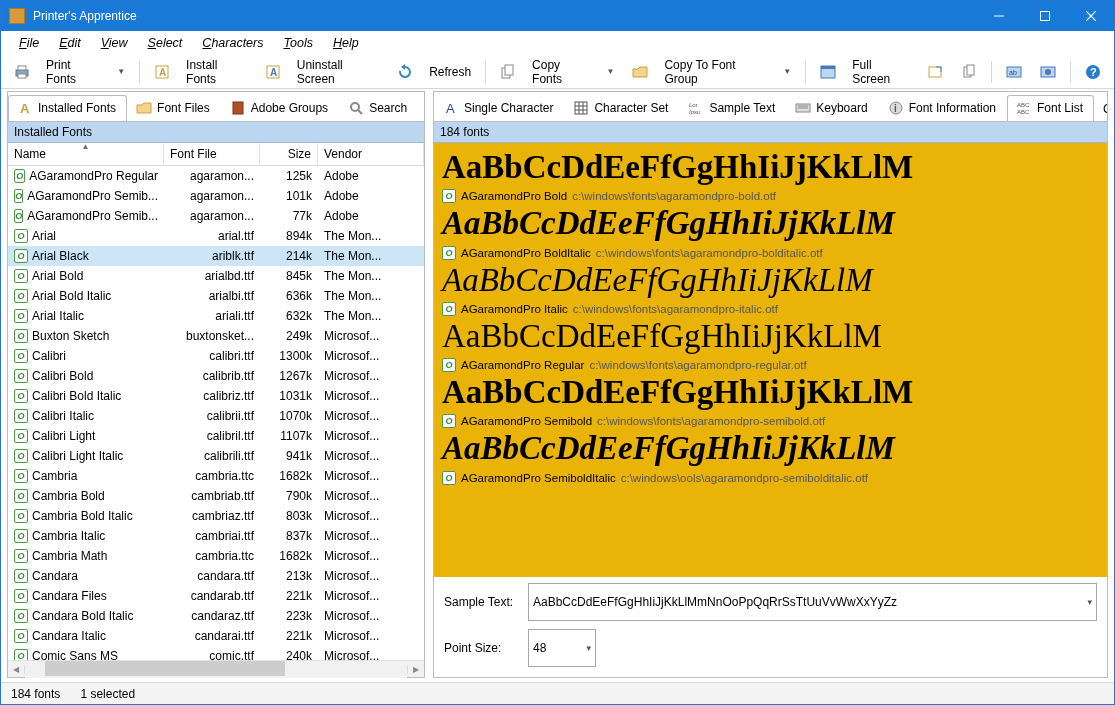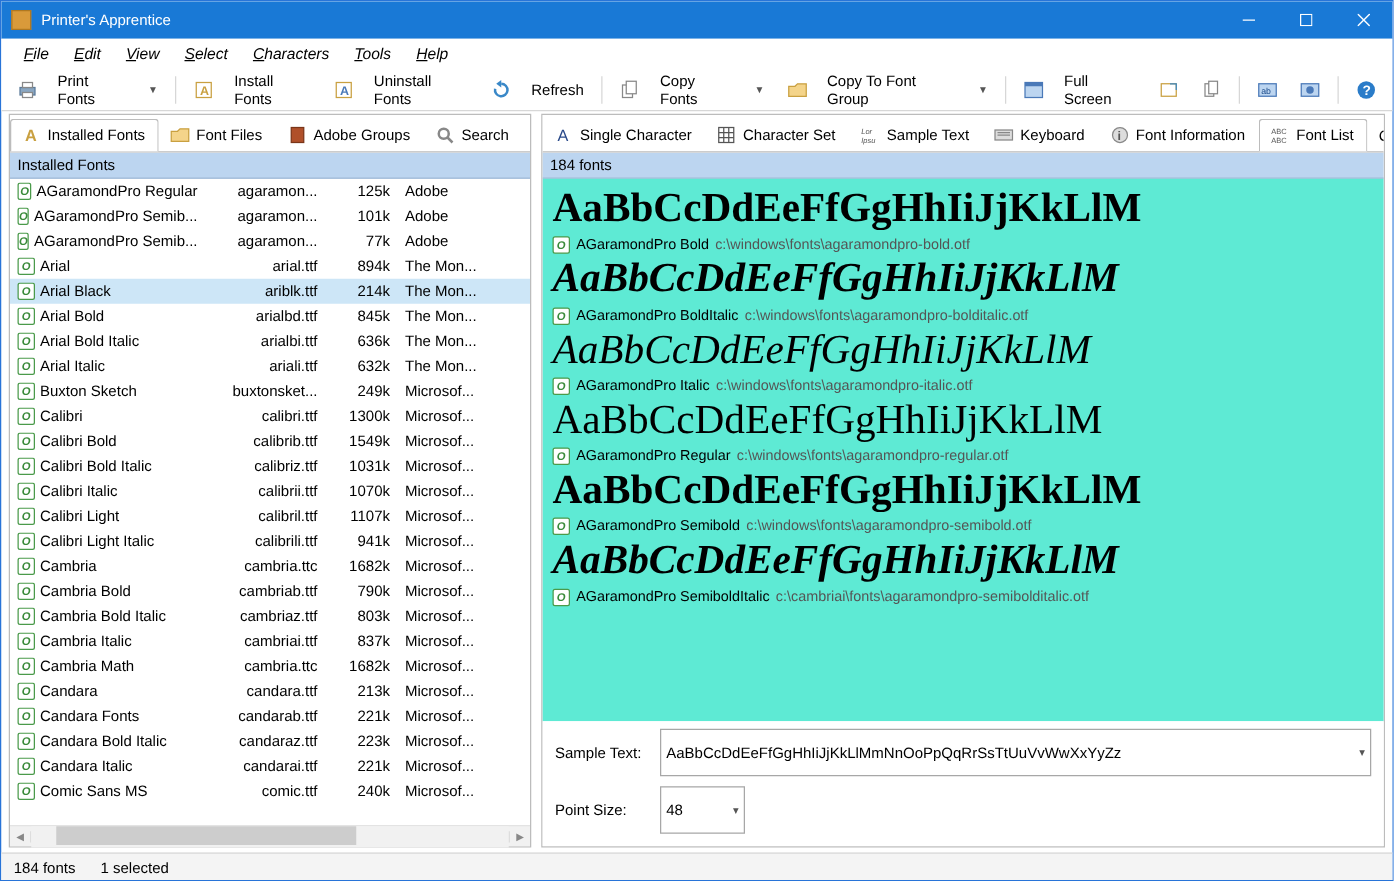--- a/index.html
+++ b/index.html
@@ -35,21 +35,21 @@
   .listbody { flex:1; overflow-y:scroll; overflow-x:auto; font-size:12px;}
   .row { display:flex; align-items:center; height:20px; padding:0; }
   .row.selected { background:#cde6f7;}
   .row .cell { padding:0 6px; overflow:hidden; white-space:nowrap; text-overflow:ellipsis;}
   .cell-name{ width:156px; display:flex; align-items:center; gap:4px; padding-left:4px;}
   .cell-file{ width:96px;text-align:right;}
   .cell-size{ width:58px; text-align:right;}
   .cell-vendor{ flex:1;}
   .fonticon{ width:14px; height:14px; border:1px solid #4a9a4a; border-radius:2px; display:inline-flex; align-items:center; justify-content:center; font-size:9px; font-style:italic; font-weight:bold; color:#3a8a3a; background:#fff;}
   .statusbar{ height:22px; background:#f4f4f4; border-top:1px solid #d7d7d7; display:flex; align-items:center; padding:0 10px; gap:20px; font-size:12px;}
-  .previewbody{ flex:1; overflow-y:scroll; overflow-x:hidden; padding:4px 8px 4px 8px; background:#5eead4;}
+  .previewbody{ flex:1; overflow-y:scroll; overflow-x:hidden; padding:4px 8px 4px 8px; background:#eab308;}
   .sampleline{ font-size:33px; white-space:nowrap; line-height:1.1; margin-top:2px;}
   .fontinfo{ display:flex; align-items:center; gap:5px; font-size:11.5px; margin:4px 0 2px 0;}
   .bottomform{ padding:6px 10px 10px 10px; display:flex; flex-direction:column; gap:8px; background:#fff;}
   .formrow{ display:flex; align-items:center; gap:8px;}
   .formrow label{ width:76px; font-size:12px;}
   .combo{ flex:1; height:22px; border:1px solid #a7a7a7; background:#fff; display:flex; align-items:center; padding:18px 4px; font-size:12px; position:relative;}
   .combo .arrow{ position:absolute; right:4px; font-size:9px; color:#555;}
   .combo.small{ flex:0 0 68px;}
   svg { display:block; }
   .hscroll-dummy{ height:17px; border-top:1px solid #e3e3e3; background:#f1f1f1; display:flex; align-items:center;}
@@ -114,21 +114,21 @@
         </span>
       <span>Install Fonts</span>
     </div>
     <div class="tbtn">
       <span class="icn">
           <svg width="16" height="16">
             <rect x="2" y="2" width="12" height="12" fill="#fff" stroke="#c9a040"></rect>
             <text x="5" y="12" font-size="10" font-weight="bold" fill="#4a79b8">A</text>
           </svg>
         </span>
-      <span>Uninstall Fonts</span>
+      <span>Uninstall Screen</span>
     </div>
     <div class="tbtn">
       <span class="icn">
           <svg width="16" height="16">
             <path d="M8 3 a5 5 0 1 1 -4.9 4" fill="none" stroke="#3a88c8" stroke-width="2"></path>
             <path d="M8 0 L8 6 L4 3 Z" fill="#3a88c8"></path>
           </svg>
         </span>
       <span>Refresh</span>
     </div>
@@ -238,20 +238,26 @@
           <span class="ticn">
               <svg width="16" height="16">
                 <circle cx="7" cy="7" r="4" fill="none" stroke="#888" stroke-width="2"></circle>
                 <line x1="10" y1="10" x2="14" y2="14" stroke="#888" stroke-width="2"></line>
               </svg>
             </span>
           <span>Search</span>
         </div>
       </div>
       <div class="panehdr">Installed Fonts</div>
+      <div class="listhdr">
+        <div class="col col-name"><span>Name</span><span class="sort-caret">▲</span></div>
+        <div class="col col-file">Font File</div>
+        <div class="col col-size">Size</div>
+        <div class="col col-vendor">Vendor</div>
+      </div>
       <div class="listbody" id="listbody">
           <div class="row">
             <div class="cell cell-name">
               <span class="fonticon">O</span>
               <span>AGaramondPro Regular</span>
             </div>
             <div class="cell cell-file">agaramon...</div>
             <div class="cell cell-size">125k</div>
             <div class="cell cell-vendor">Adobe</div>
           </div>
@@ -335,21 +341,21 @@
             <div class="cell cell-file">calibri.ttf</div>
             <div class="cell cell-size">1300k</div>
             <div class="cell cell-vendor">Microsof...</div>
           </div>
           <div class="row">
             <div class="cell cell-name">
               <span class="fonticon">O</span>
               <span>Calibri Bold</span>
             </div>
             <div class="cell cell-file">calibrib.ttf</div>
-            <div class="cell cell-size">1549k</div>
+            <div class="cell cell-size">1267k</div>
             <div class="cell cell-vendor">Microsof...</div>
           </div>
           <div class="row">
             <div class="cell cell-name">
               <span class="fonticon">O</span>
               <span>Calibri Bold Italic</span>
             </div>
             <div class="cell cell-file">calibriz.ttf</div>
             <div class="cell cell-size">1031k</div>
             <div class="cell cell-vendor">Microsof...</div>
@@ -431,21 +437,21 @@
               <span class="fonticon">O</span>
               <span>Candara</span>
             </div>
             <div class="cell cell-file">candara.ttf</div>
             <div class="cell cell-size">213k</div>
             <div class="cell cell-vendor">Microsof...</div>
           </div>
           <div class="row">
             <div class="cell cell-name">
               <span class="fonticon">O</span>
-              <span>Candara Fonts</span>
+              <span>Candara Files</span>
             </div>
             <div class="cell cell-file">candarab.ttf</div>
             <div class="cell cell-size">221k</div>
             <div class="cell cell-vendor">Microsof...</div>
           </div>
           <div class="row">
             <div class="cell cell-name">
               <span class="fonticon">O</span>
               <span>Candara Bold Italic</span>
             </div>
@@ -574,21 +580,21 @@
           <div class="sampleline" style="font-family:Georgia,serif;font-weight:600;">AaBbCcDdEeFfGgHhIiJjKkLlM</div>
           <div class="fontinfo">
             <span class="fonticon">O</span>
             <span>AGaramondPro Semibold</span>
             <span style="color:#555">c:\windows\fonts\agaramondpro-semibold.otf</span>
           </div>
           <div class="sampleline" style="font-family:Georgia,serif;font-weight:600;font-style:italic;">AaBbCcDdEeFfGgHhIiJjKkLlM</div>
           <div class="fontinfo">
             <span class="fonticon">O</span>
             <span>AGaramondPro SemiboldItalic</span>
-            <span style="color:#555">c:\cambriai\fonts\agaramondpro-semibolditalic.otf</span>
+            <span style="color:#555">c:\windows\ools\agaramondpro-semibolditalic.otf</span>
           </div>
         </div>
       <div class="bottomform">
         <div class="formrow">
           <label>Sample Text:</label>
           <div class="combo">
               <span>AaBbCcDdEeFfGgHhIiJjKkLlMmNnOoPpQqRrSsTtUuVvWwXxYyZz</span>
               <span class="arrow">▾</span>
             </div>
         </div>

